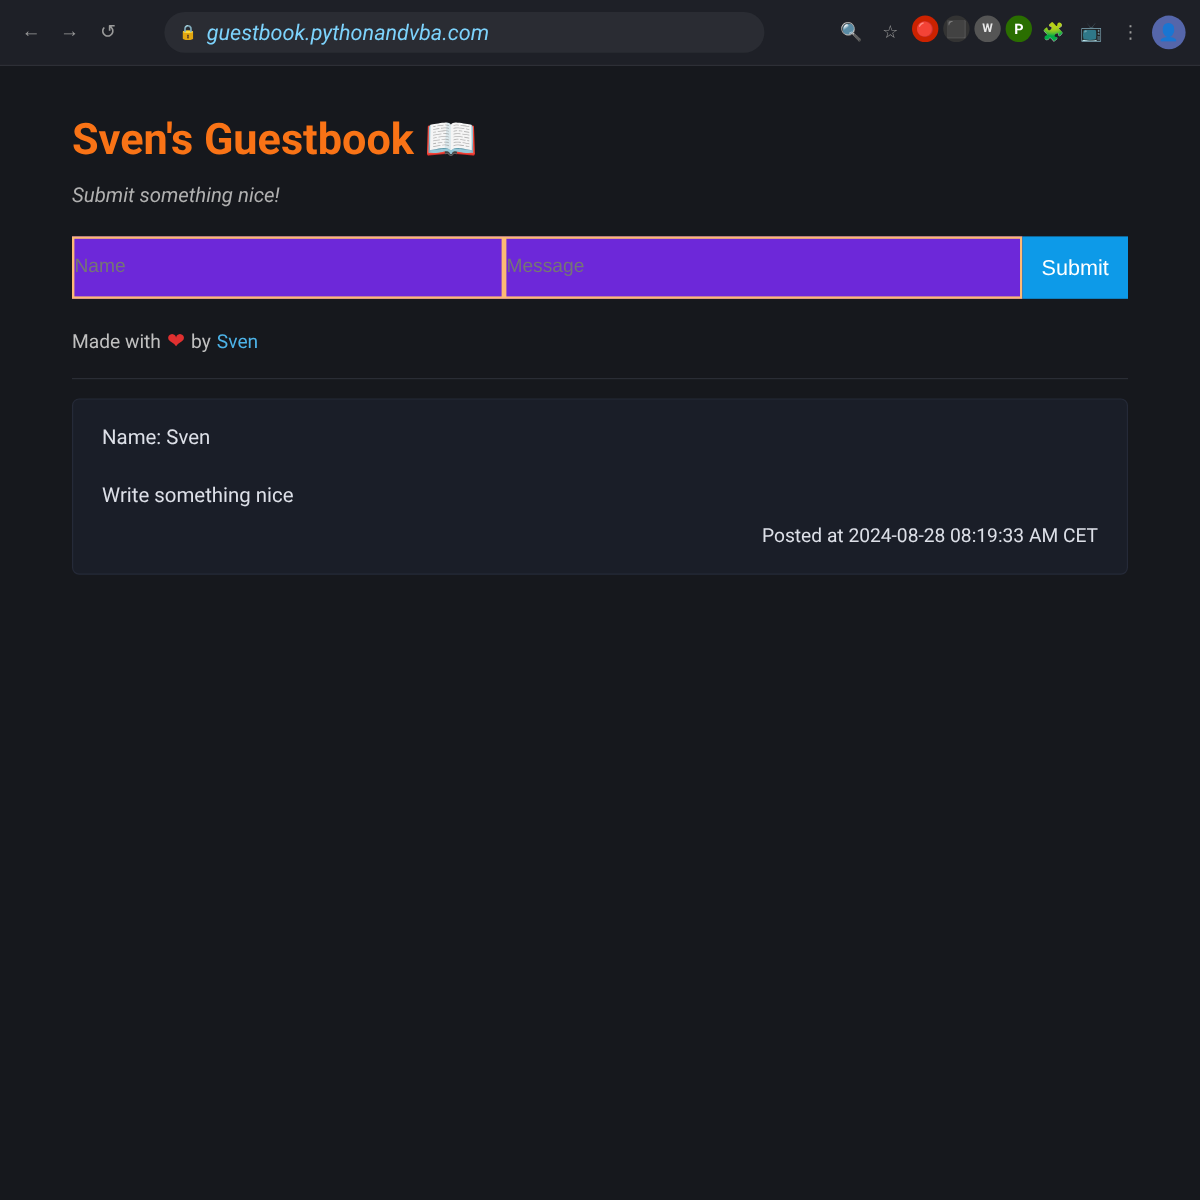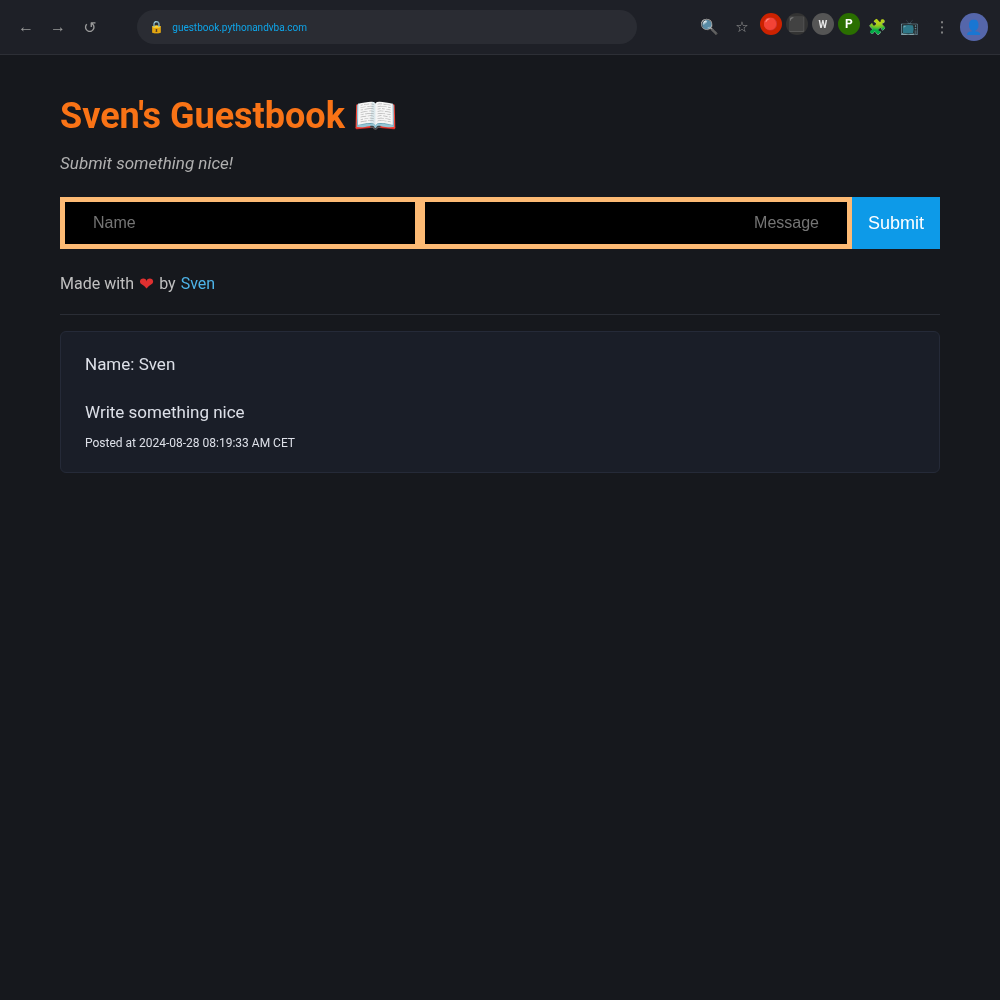--- a/index.html
+++ b/index.html
@@ -53,22 +53,23 @@
       max-width: 500px;
       margin: 0 auto;
     }
 
     .address-bar-icon {
       color: #8a8a8a;
       font-size: 12px;
     }
 
     .address-text {
-      color: #0ea5e9;
-      font-size: 10px;
+      color: #7dd3fc;
+      font-size: 18px;
+      font-style: italic;
     }
 
     .browser-actions {
       display: flex;
       gap: 4px;
       margin-left: auto;
     }
 
     .browser-action-btn {
       width: 28px;
@@ -120,37 +121,36 @@
     }
 
     .form-row {
       display: flex;
       gap: 0;
       margin-bottom: 24px;
       height: 52px;
     }
 
     .form-row input {
-      background: #000000;
-      border: 5px solid #fdba74;
+      background: #6d28d9;
+      border: 2px solid #fdba74;
       color: #b0b8c8;
-      padding: 0 28px;
+      padding: 0 0;
       font-size: 16px;
       outline: none;
     }
 
     .name-input {
       width: 360px;
       border-right: none;
     }
 
     .message-input {
       flex: 1;
       border-right: none;
-      text-align: right;
     }
 
     .submit-btn {
       background: #0d9ae8;
       color: white;
       border: none;
       padding: 0 16px;
       font-size: 18px;
       font-weight: 500;
       cursor: pointer;
@@ -196,22 +196,23 @@
       margin-bottom: 28px;
     }
 
     .entry-message {
       font-size: 17px;
       color: #dde0e8;
       margin-bottom: 14px;
     }
 
     .entry-timestamp {
-      font-size: 12px;
+      font-size: 16px;
       color: #dde0e8;
+      text-align: right;
     }
   </style>
 </head>
 <body>
 
 <div class="browser-chrome">
   <div class="browser-nav-buttons">
     <button class="nav-btn">
       <span>←</span>
     </button>

